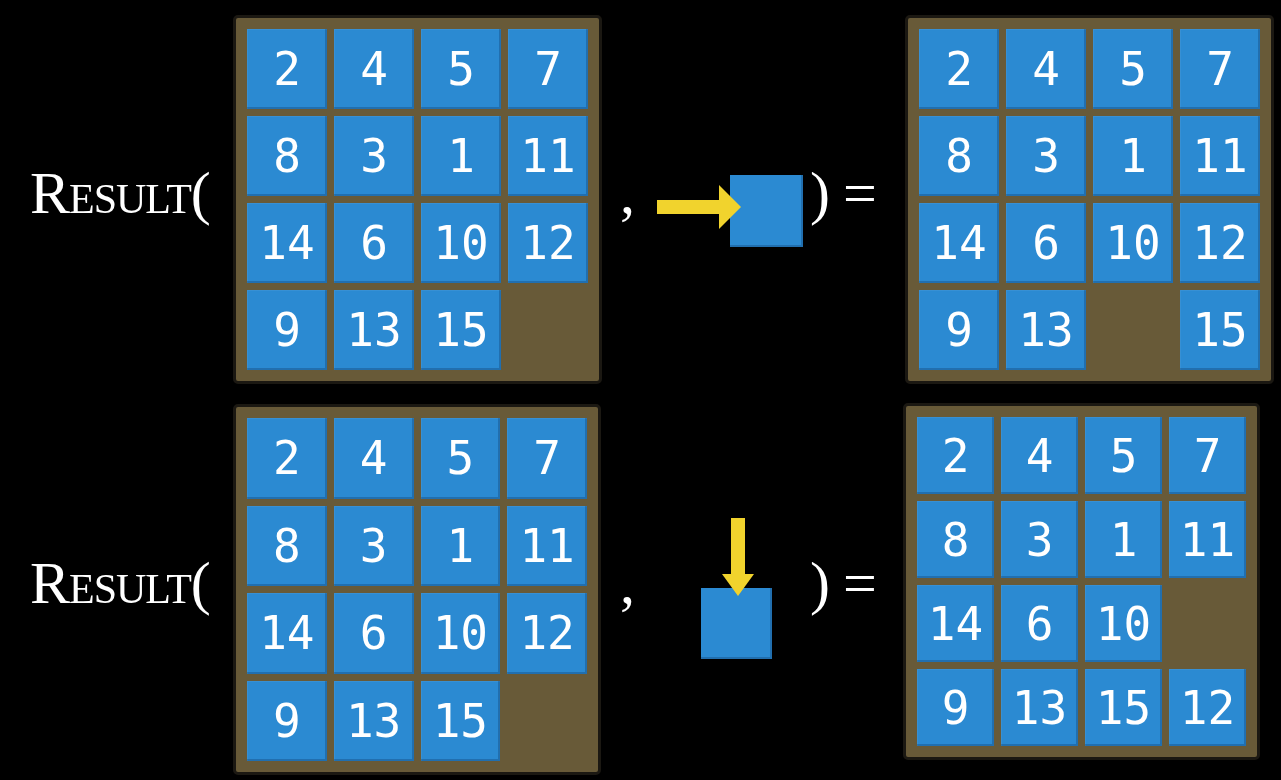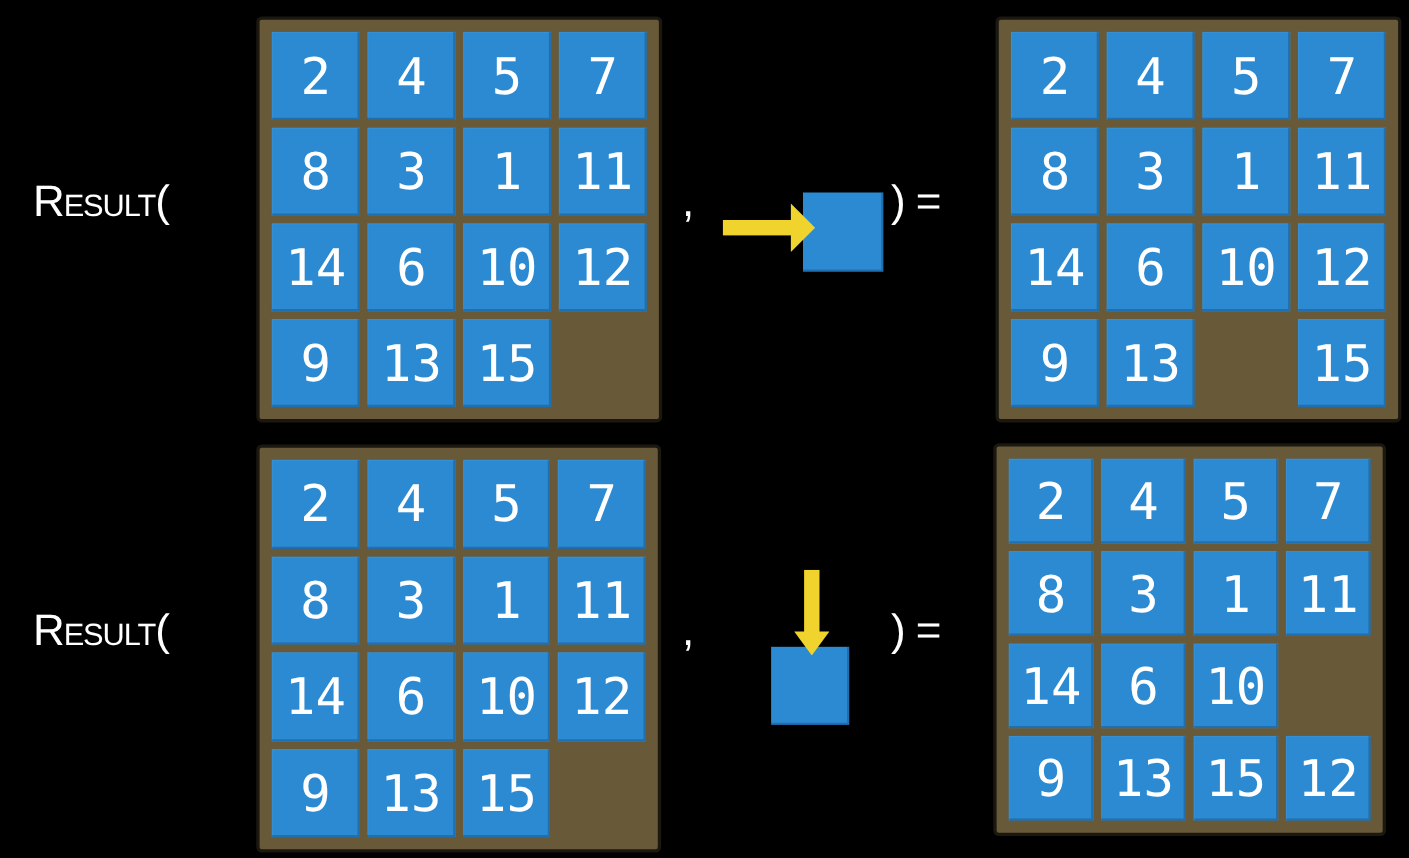--- a/index.html
+++ b/index.html
@@ -6,23 +6,23 @@
   .canvas{
     position:relative;
     width:1281px;height:780px;
     background:var(--bg,#000);
     overflow:hidden;
     font-family:"Liberation Serif",serif;
   }
   .func{
     position:absolute;
     color:var(--text-white,#fff);
-    font-family:Liberation Sans, sans-serif;
+    font-family:Liberation Serif, serif;
     font-variant:small-caps;
-    font-size:40px;
+    font-size:60px;
     line-height:1;
     letter-spacing:-1px;
     white-space:pre;
   }
   .puzzle{
     position:absolute;
     box-sizing:border-box;
     background:var(--frame-brown,#685a38);
     border:3px solid var(--frame-border,#1b1812);
     border-radius:5px;

